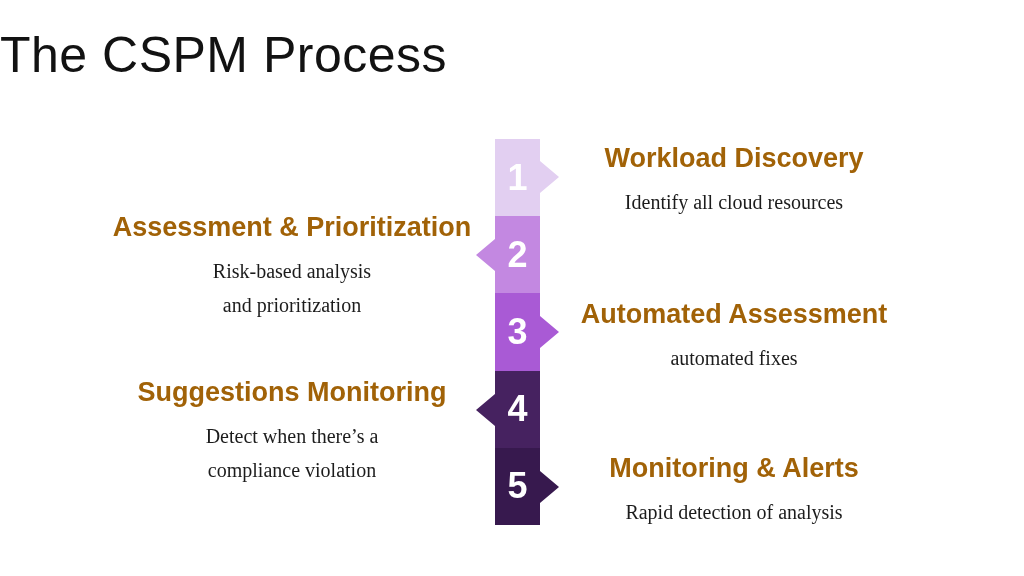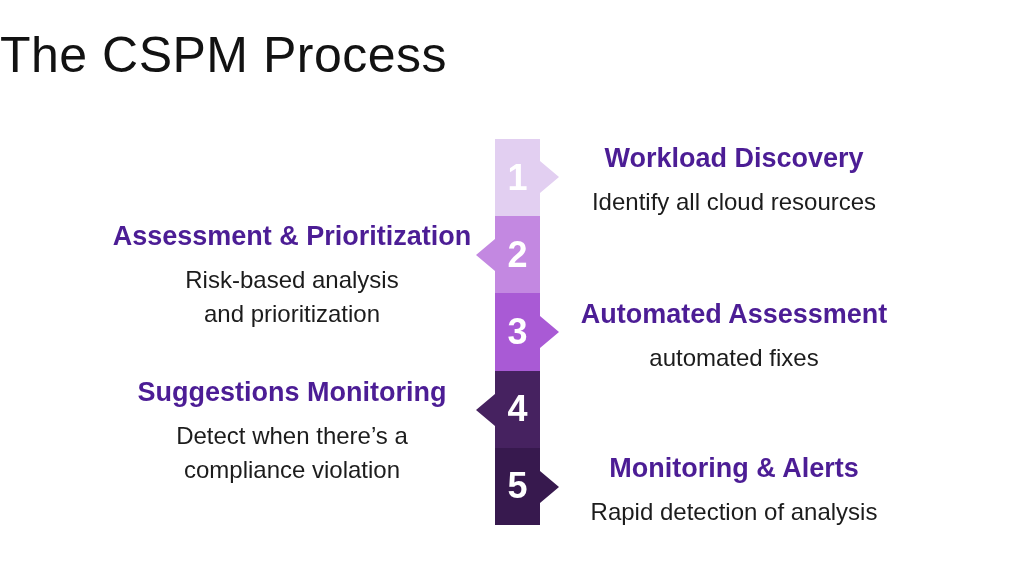--- a/index.html
+++ b/index.html
@@ -69,32 +69,33 @@
   .arrow-r4 { top: 471px; }
   .text-block {
     position: absolute;
     text-align: center;
     color: #1c1c1c;
   }
   .text-block .heading {
     font-size: 27px;
     line-height: 38px;
     font-weight: 700;
-    color: #4c1d95;
+    color: #a16207;
     margin: 0 0 8px 0;
   }
   .text-block .line {
-    font-size: 24px;
+    font-size: 20px;
     line-height: 34px;
     font-weight: 400;
+    font-family: Liberation Serif, serif;
   }
   .block-right { left: 534px; width: 400px; }
   .block-left  { left: 84px;  width: 416px; }
   .block-0 { top: 139px; }
-  .block-1 { top: 217px; }
+  .block-1 { top: 208px; }
   .block-2 { top: 295px; }
   .block-3 { top: 373px; }
   .block-4 { top: 449px; }
 </style>
 </head>
 <body>
 
 <div class="canvas">
 
   <h1 class="page-title">The CSPM Process</h1>

